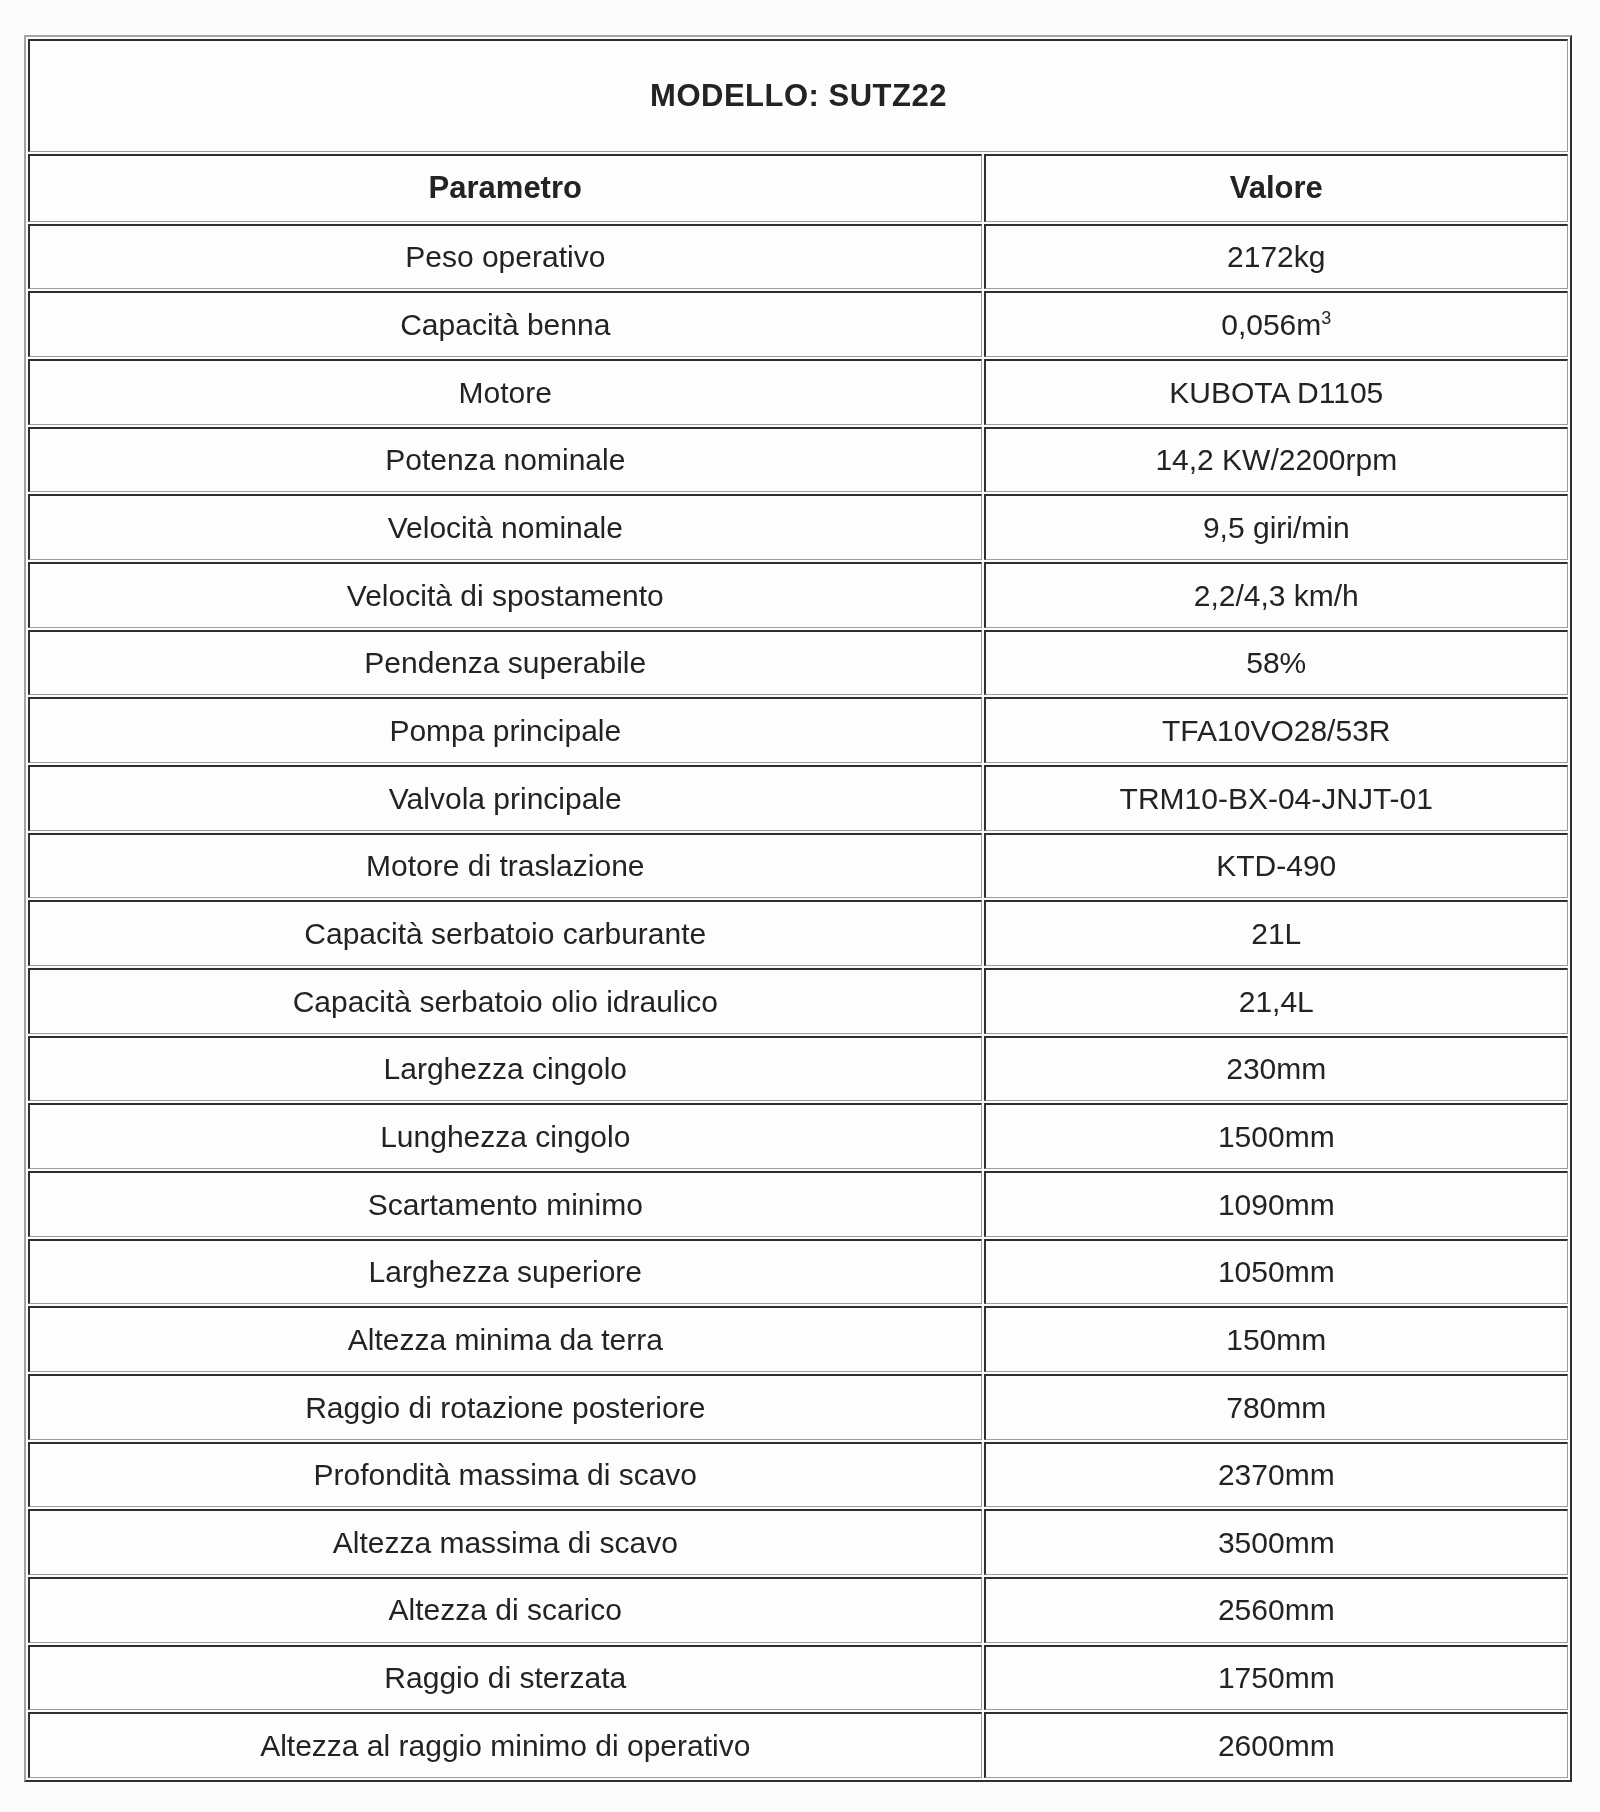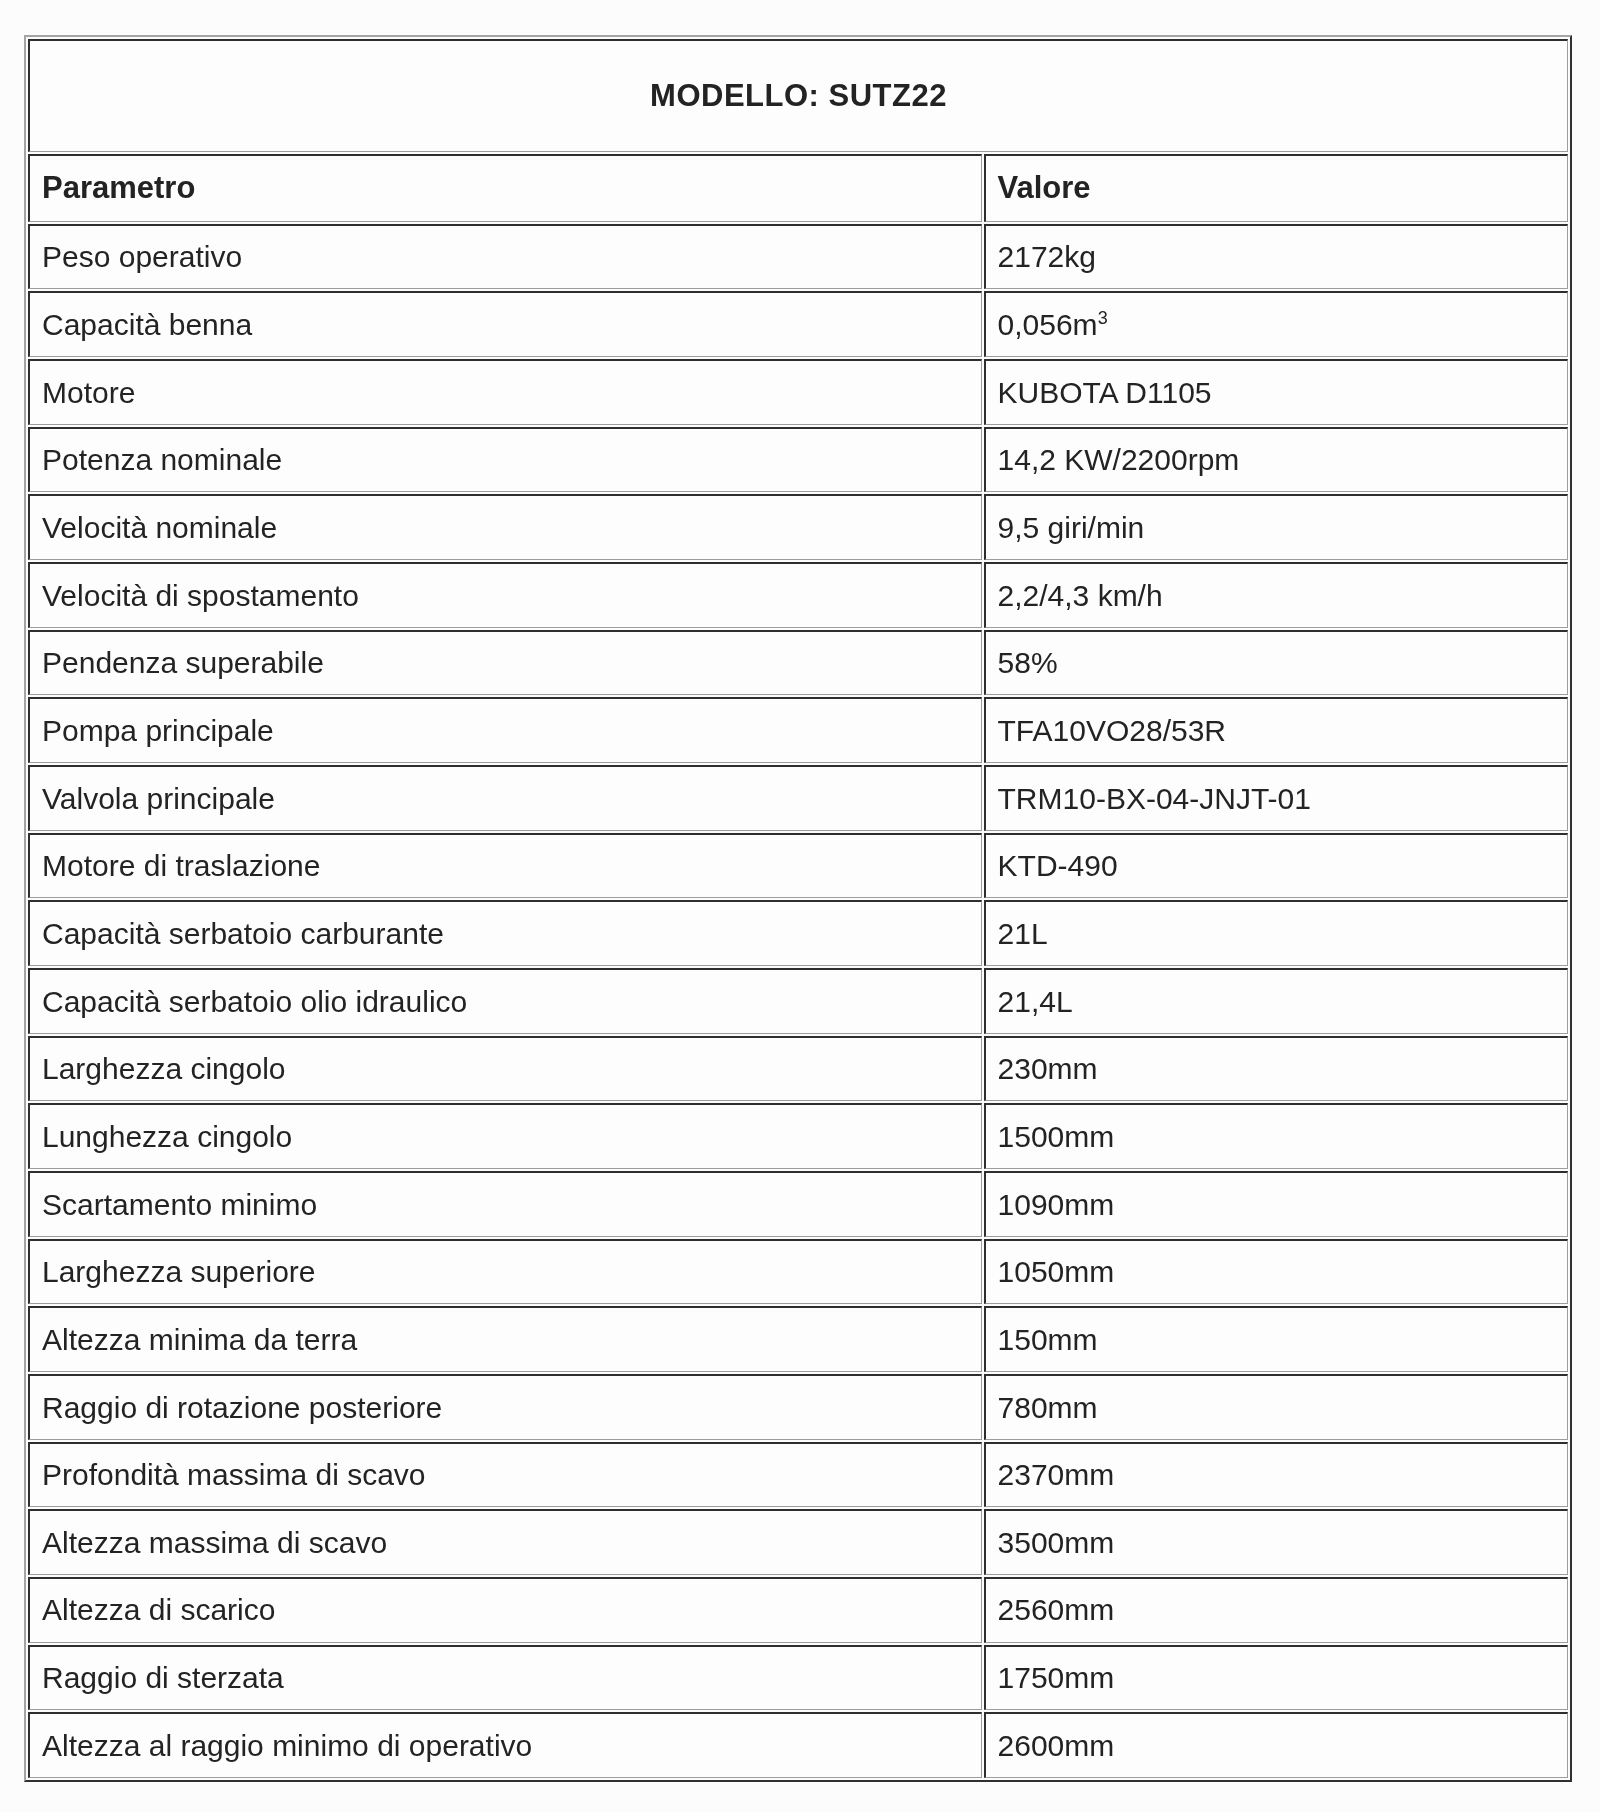--- a/index.html
+++ b/index.html
@@ -30,21 +30,21 @@
   .spec td, .spec th {
     background: #fdfdfd;
     
     border-style: solid;
     border-width: 2px 1px 1px 2px;
     border-color: #2e2e2e #9d9d9d #9d9d9d #2e2e2e;
     padding: 0 12px;
     font-size: 30px;
     line-height: 1.25;
     vertical-align: middle;
-    text-align: left;
+    text-align: center;
     font-weight: 400;
     white-space: nowrap;
     overflow: hidden;
   }
   .spec .title-cell {
     text-align: center;
     font-weight: 700;
     font-size: 31px;
     padding: 14px 12px;
     letter-spacing: 0.5px;

